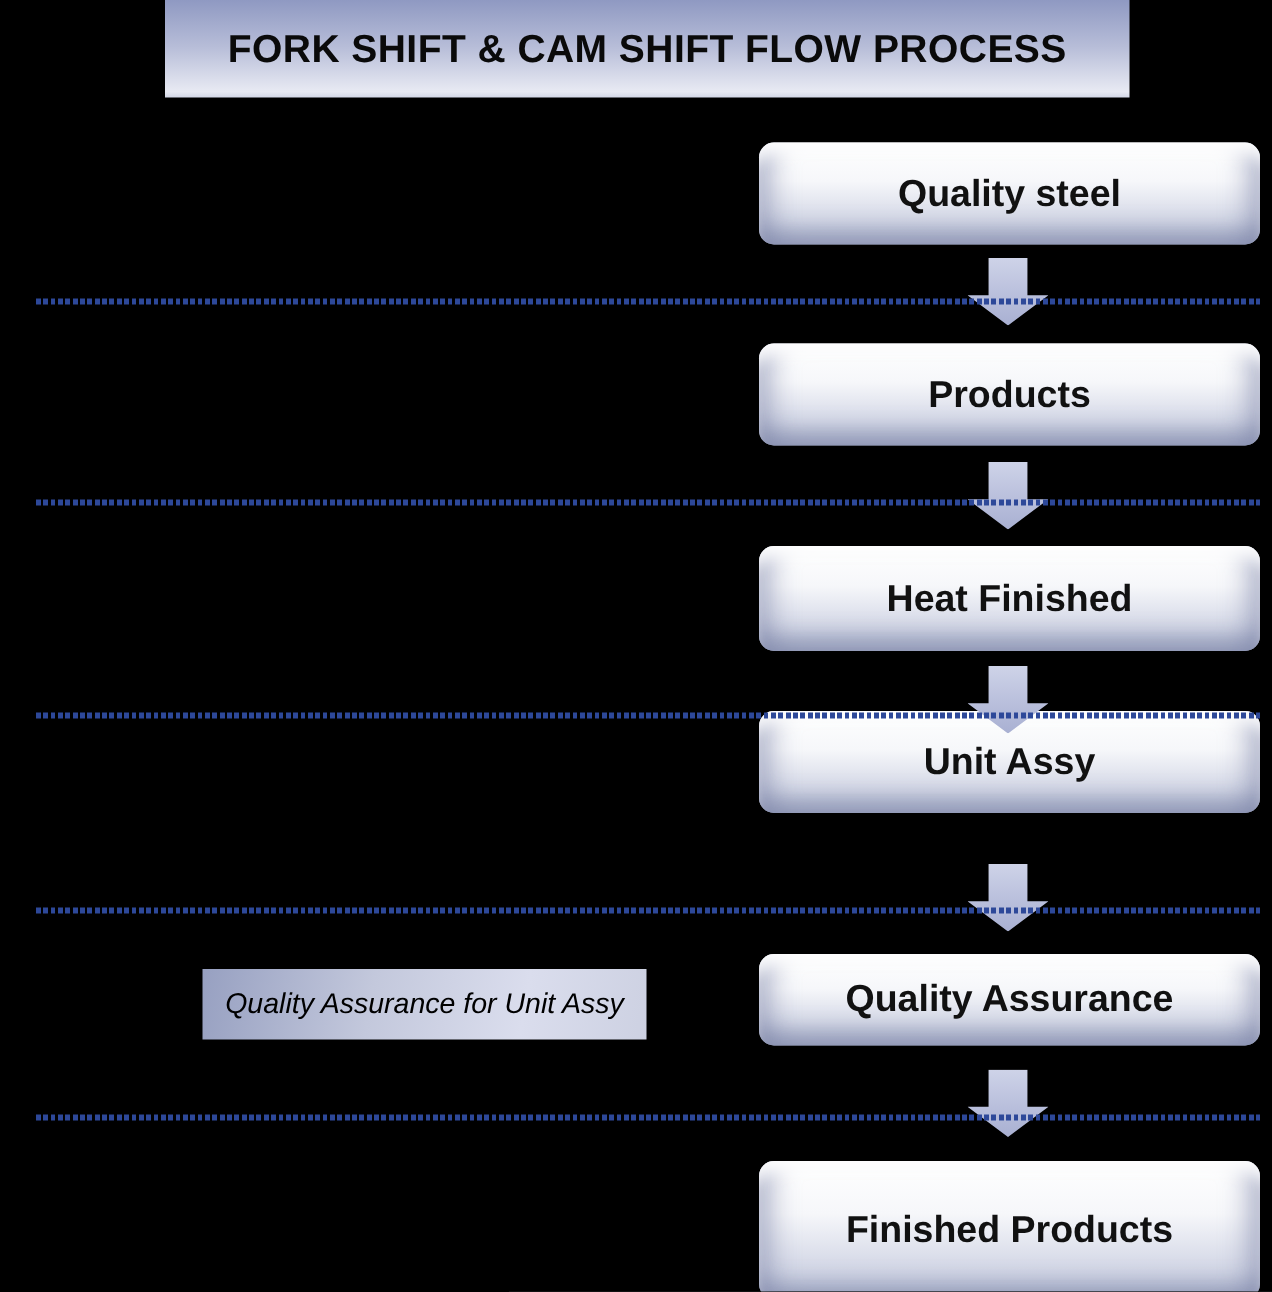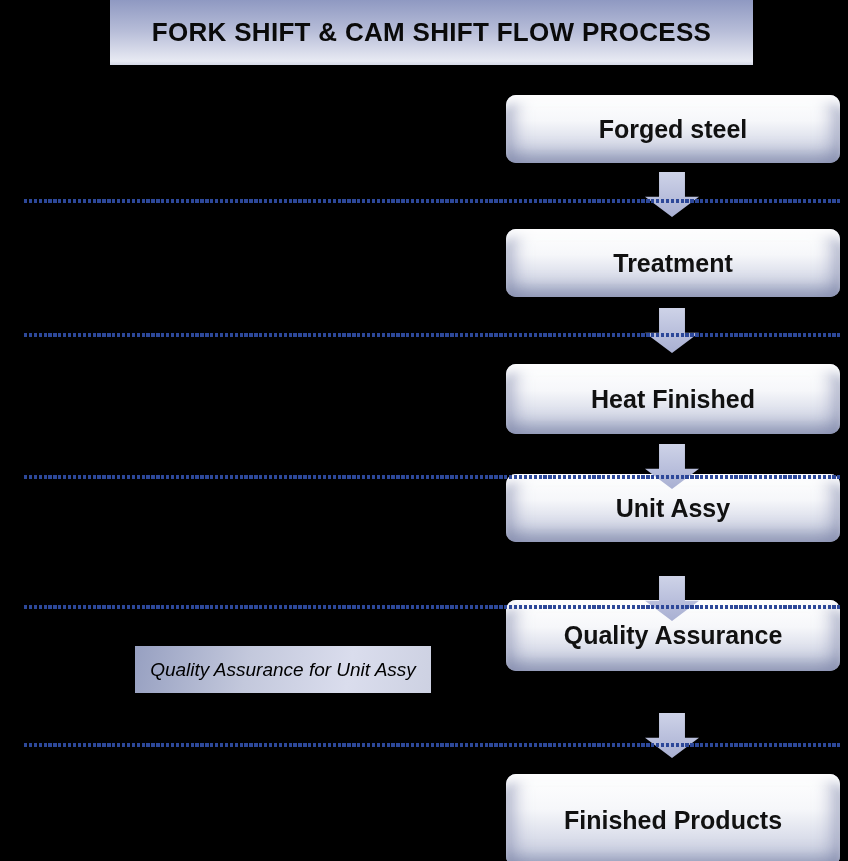--- a/index.html
+++ b/index.html
@@ -112,32 +112,32 @@
     <span>FORK SHIFT &amp; CAM SHIFT FLOW PROCESS</span>
   </div>
 
   <div class="dash-line" style="top:199px"></div>
   <div class="dash-line" style="top:333px"></div>
   <div class="dash-line" style="top:475px"></div>
   <div class="dash-line" style="top:605px"></div>
   <div class="dash-line" style="top:743px"></div>
 
   <div class="step-box" style="top:95px;height:68px">
-    <span>Forged steel</span>
+    <span>Quality steel</span>
   </div>
   <div class="step-box" style="top:229px;height:68px">
-    <span>Treatment</span>
+    <span>Products</span>
   </div>
   <div class="step-box" style="top:364px;height:70px">
     <span>Heat Finished</span>
   </div>
   <div class="step-box" style="top:474px;height:68px">
     <span>Unit Assy</span>
   </div>
-  <div class="step-box" style="top:600px;height:71px">
+  <div class="step-box" style="top:636px;height:61px">
     <span>Quality Assurance</span>
   </div>
   <div class="step-box" style="top:774px;height:92px">
     <span>Finished Products</span>
   </div>
 
   <div class="arrow" style="top:172px"></div>
   <div class="arrow" style="top:308px"></div>
   <div class="arrow" style="top:444px"></div>
   <div class="arrow" style="top:576px"></div>

